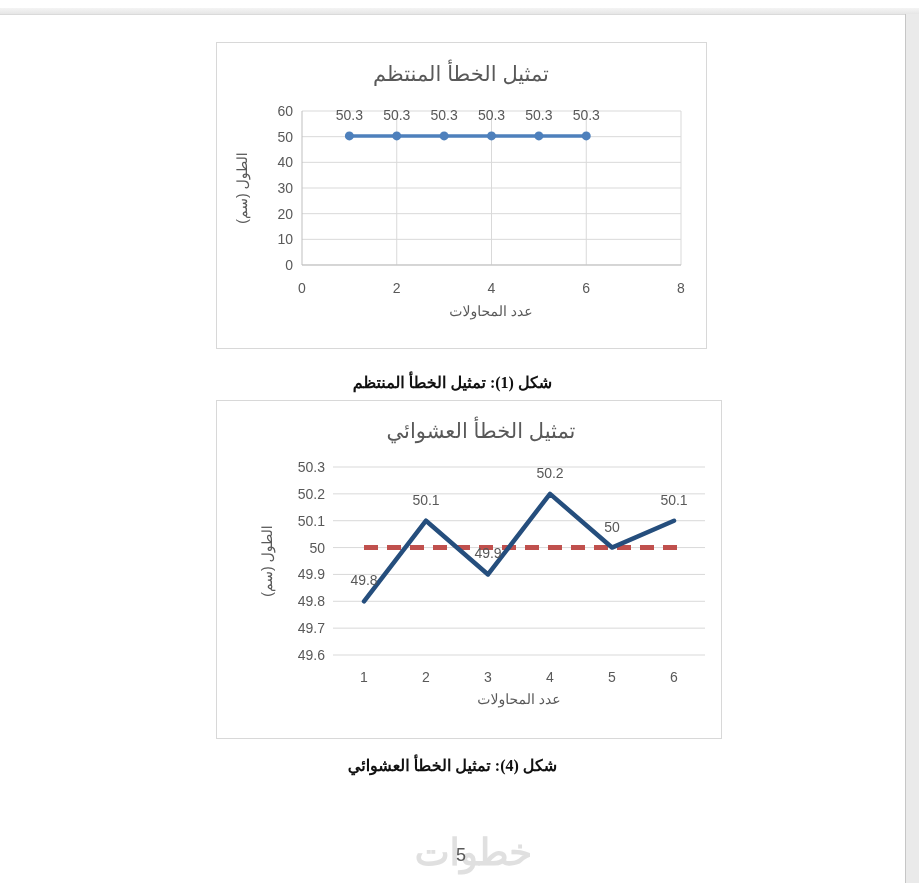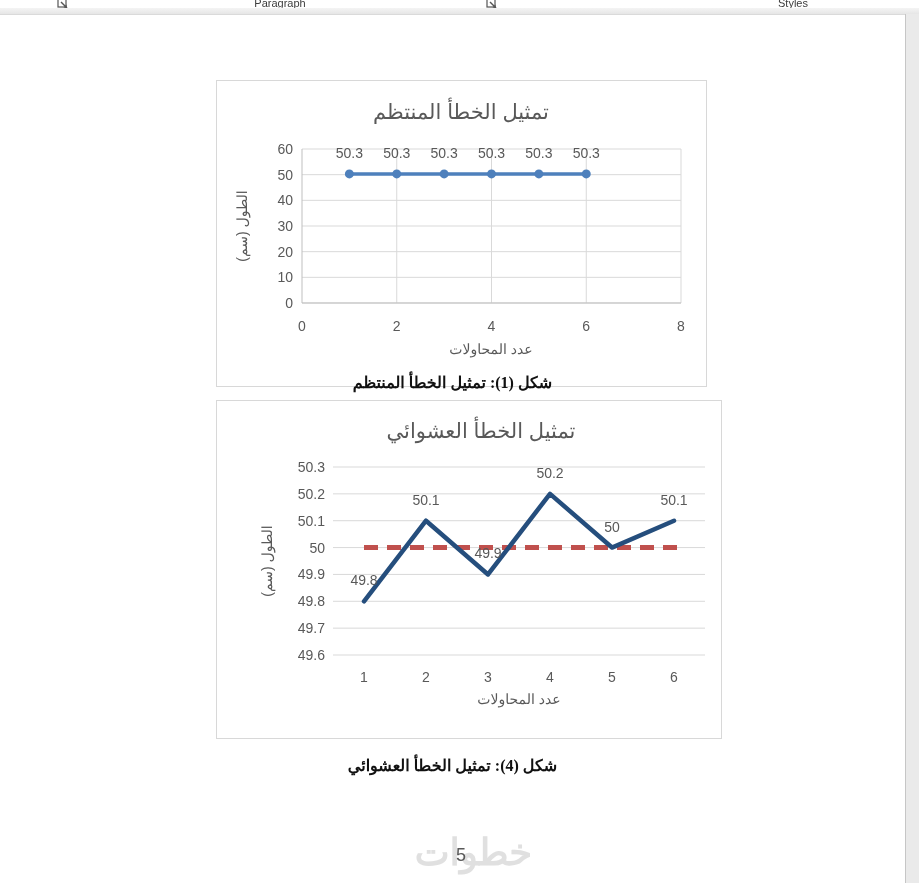--- a/index.html
+++ b/index.html
@@ -12,59 +12,41 @@
   #ribbon-band{position:absolute;left:0;top:8px;width:919px;height:6px;
                background:linear-gradient(#f4f4f4,#e6e6e6);border-bottom:1px solid #dadada;}
   .launcher{position:absolute;top:-4px;width:12px;height:12px;}
 
   
   #right-gutter{position:absolute;top:14px;right:0;width:13px;height:869px;
                 background:#eaeaea;border-left:1px solid #c6c6c6;}
 
   
   .chart-frame{position:absolute;background:#fff;border:1px solid #d8d8d8;}
-  #chart1{left:216px;top:42px;width:489px;height:305px;margin-top:38px;}
+  #chart1{left:216px;top:42px;width:489px;height:305px;}
   #chart2{left:216px;top:400px;width:480px;height:337px;padding-left:24px;}
   svg text{font-family:"Liberation Sans",sans-serif;fill:#595959;}
 
   
   .caption{position:absolute;left:0;width:905px;text-align:center;
            font-family:"Liberation Serif",serif;font-weight:bold;font-size:16px;color:#111;}
   #caption1{top:373px;}
   #caption2{top:756px;}
 
   
   #watermark{position:absolute;left:0;top:831px;width:905px;text-align:center;
              font-weight:bold;font-size:37px;color:#e0e0e0;letter-spacing:2px;padding-left:21px;}
   #page-number{position:absolute;left:448px;top:845px;width:26px;text-align:center;
                font-size:18px;color:#595959;}
 </style>
 </head>
 <body>
 
 <div id="app">
 
-  <div id="ribbon">
-    <span class="launcher" style="left:57px;">
-      <svg width="12" height="12" viewBox="0 0 12 12">
-        <rect x="1" y="1" width="8" height="8" fill="none" stroke="#555" stroke-width="1.2"></rect>
-        <line x1="4" y1="4" x2="10" y2="10" stroke="#555" stroke-width="1.4"></line>
-        <path d="M10,10 L6.5,9.4 L9.4,6.5 Z" fill="#555"></path>
-      </svg>
-    </span>
-    <span class="ribbon-label" style="left:250px;width:60px;">Paragraph</span>
-    <span class="launcher" style="left:486px;">
-      <svg width="12" height="12" viewBox="0 0 12 12">
-        <rect x="1" y="1" width="8" height="8" fill="none" stroke="#555" stroke-width="1.2"></rect>
-        <line x1="4" y1="4" x2="10" y2="10" stroke="#555" stroke-width="1.4"></line>
-        <path d="M10,10 L6.5,9.4 L9.4,6.5 Z" fill="#555"></path>
-      </svg>
-    </span>
-    <span class="ribbon-label" style="left:765px;width:56px;">Styles</span>
-  </div>
   <div id="ribbon-band"></div>
 
   <div id="right-gutter"></div>
 
   <div id="chart1" class="chart-frame">
     <svg id="chart1-svg" width="487" height="303" viewBox="0 0 487 303">
         <line x1="85" x2="464" y1="222" y2="222" stroke="#d9d9d9" stroke-width="1"></line>
         <line x1="85" x2="464" y1="196.33333333333334" y2="196.33333333333334" stroke="#d9d9d9" stroke-width="1"></line>
         <line x1="85" x2="464" y1="170.66666666666669" y2="170.66666666666669" stroke="#d9d9d9" stroke-width="1"></line>
         <line x1="85" x2="464" y1="145" y2="145" stroke="#d9d9d9" stroke-width="1"></line>

